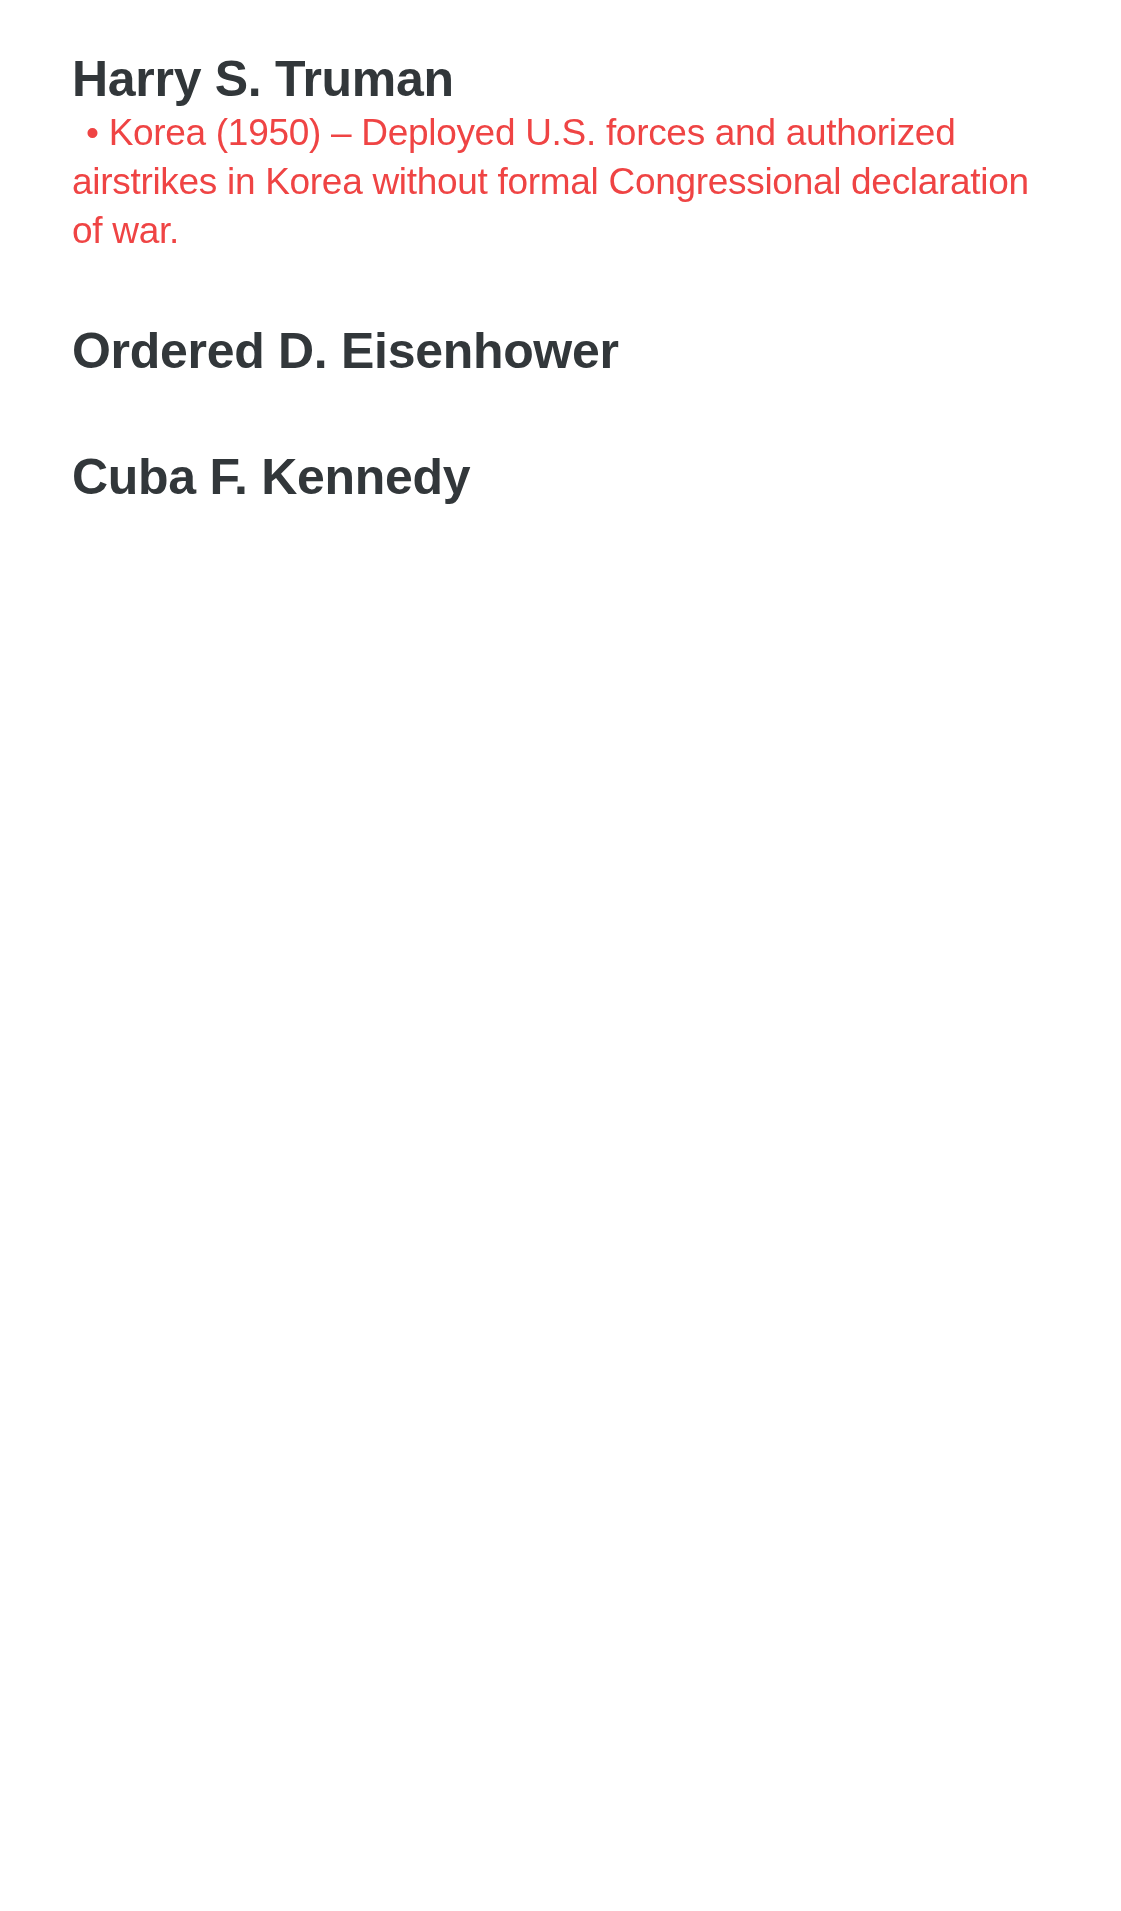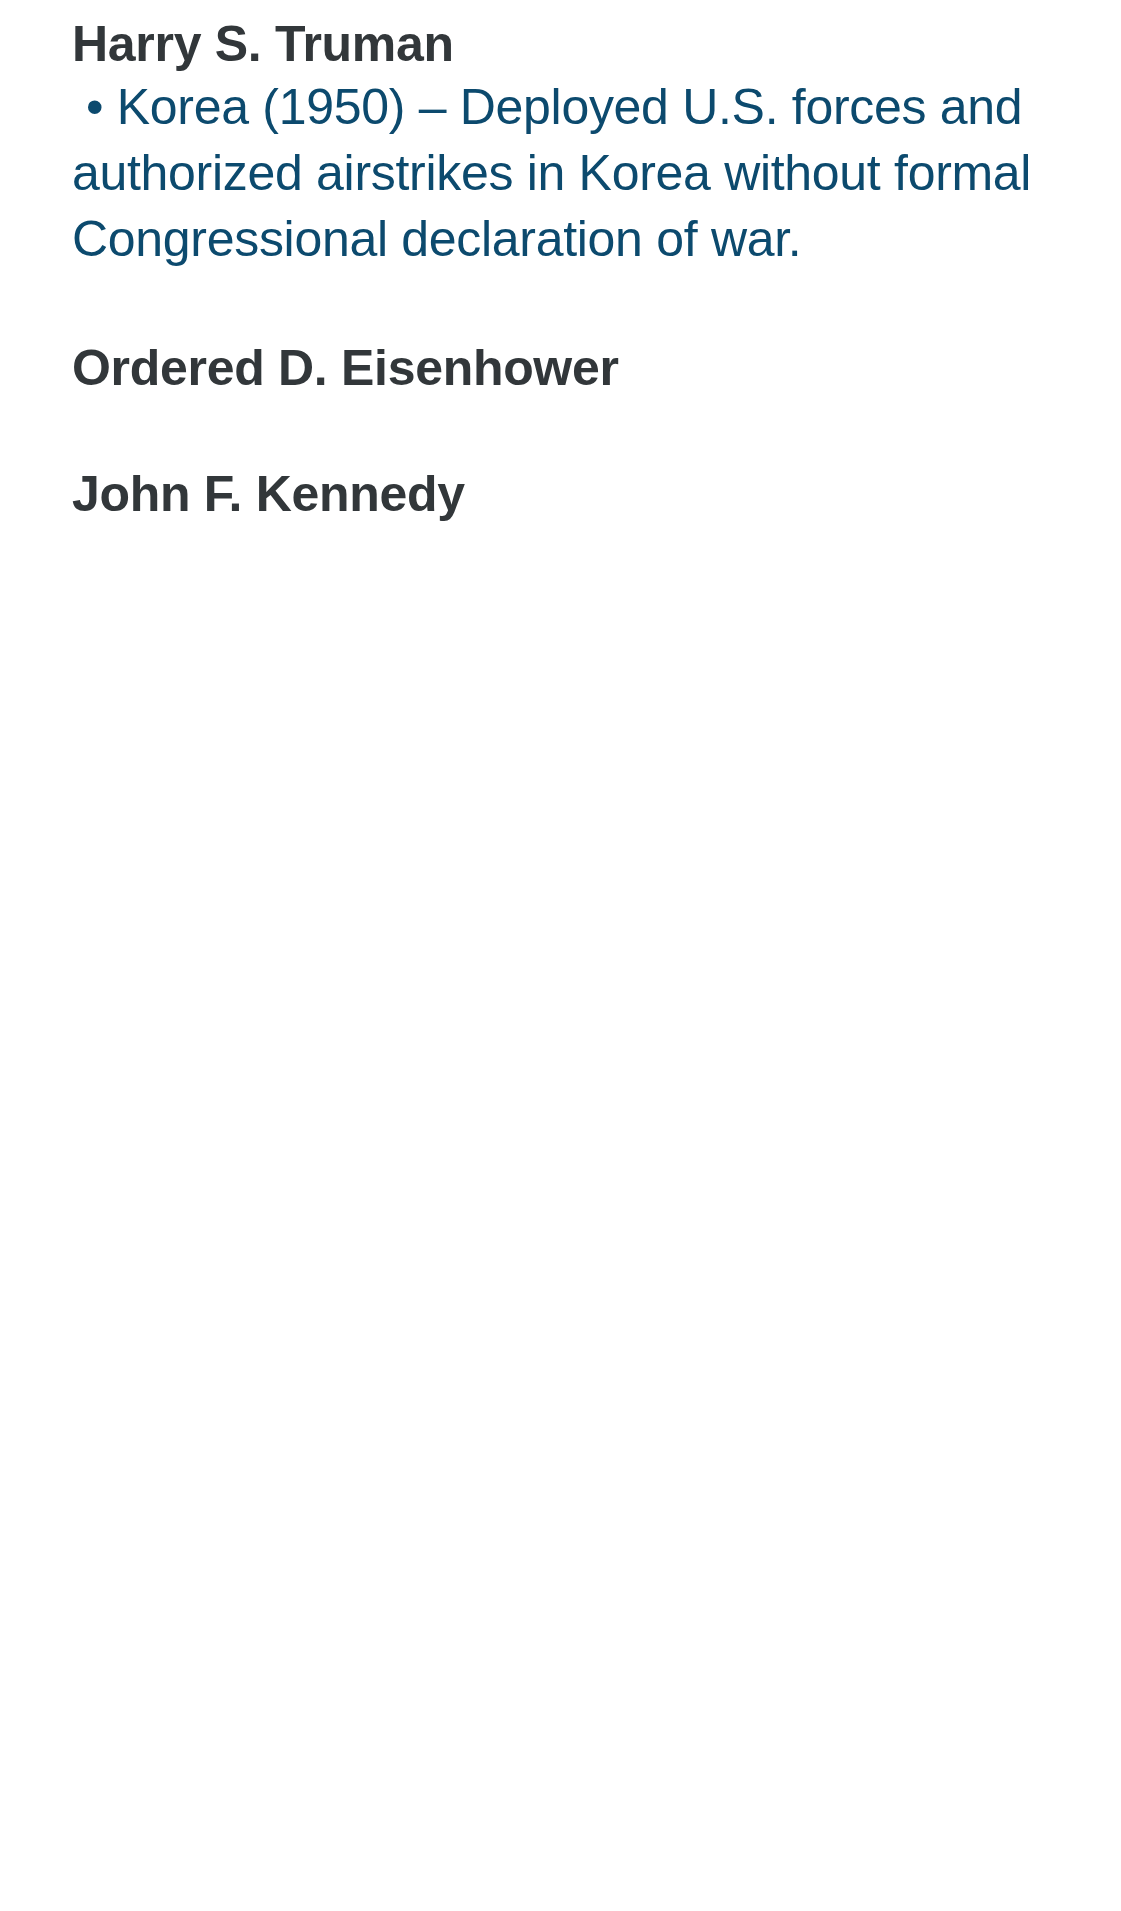--- a/index.html
+++ b/index.html
@@ -11,41 +11,42 @@
     width: 1121px;
     min-height: 1911px;
     font-family: "Liberation Sans", sans-serif;
     color: #2f3437;
     -webkit-font-smoothing: antialiased;
   }
   .page {
     padding: 0 72px 0 72px;
     box-sizing: border-box;
     width: 1121px;
+    margin-top: 35px;
   }
   .entry {
     margin: 0 0 66px 0;
   }
   .entry:last-child {
     margin-bottom: 0;
   }
   .person {
     font-size: 50px;
     line-height: 1.20;
     font-weight: 600;
     color: #32373a;
     letter-spacing: -0.3px;
     margin: 0;
     padding: 0;
   }
   .detail {
-    font-size: 50px;
+    font-size: 37px;
     line-height: 1.32;
     font-weight: 500;
-    color: #0c4a6e;
+    color: #ef4444;
     letter-spacing: -0.3px;
     margin: 0;
     padding: 0;
     text-indent: 14px;
   }
   .bullet {
     display: inline;
   }
   .first-entry .person {
     padding-top: 14px;
@@ -59,16 +60,16 @@
   <div class="entry first-entry">
     <p class="person">Harry S. Truman</p>
     <p class="detail"><span class="bullet">•</span> <span>Korea (1950) – Deployed U.S. forces and authorized airstrikes in Korea without formal Congressional declaration of war.</span></p>
   </div>
 
   <div class="entry">
     <p class="person">Ordered D. Eisenhower</p>
   </div>
 
   <div class="entry">
-    <p class="person">John F. Kennedy</p>
+    <p class="person">Cuba F. Kennedy</p>
   </div>
 
 </div>
 
 </body></html>

